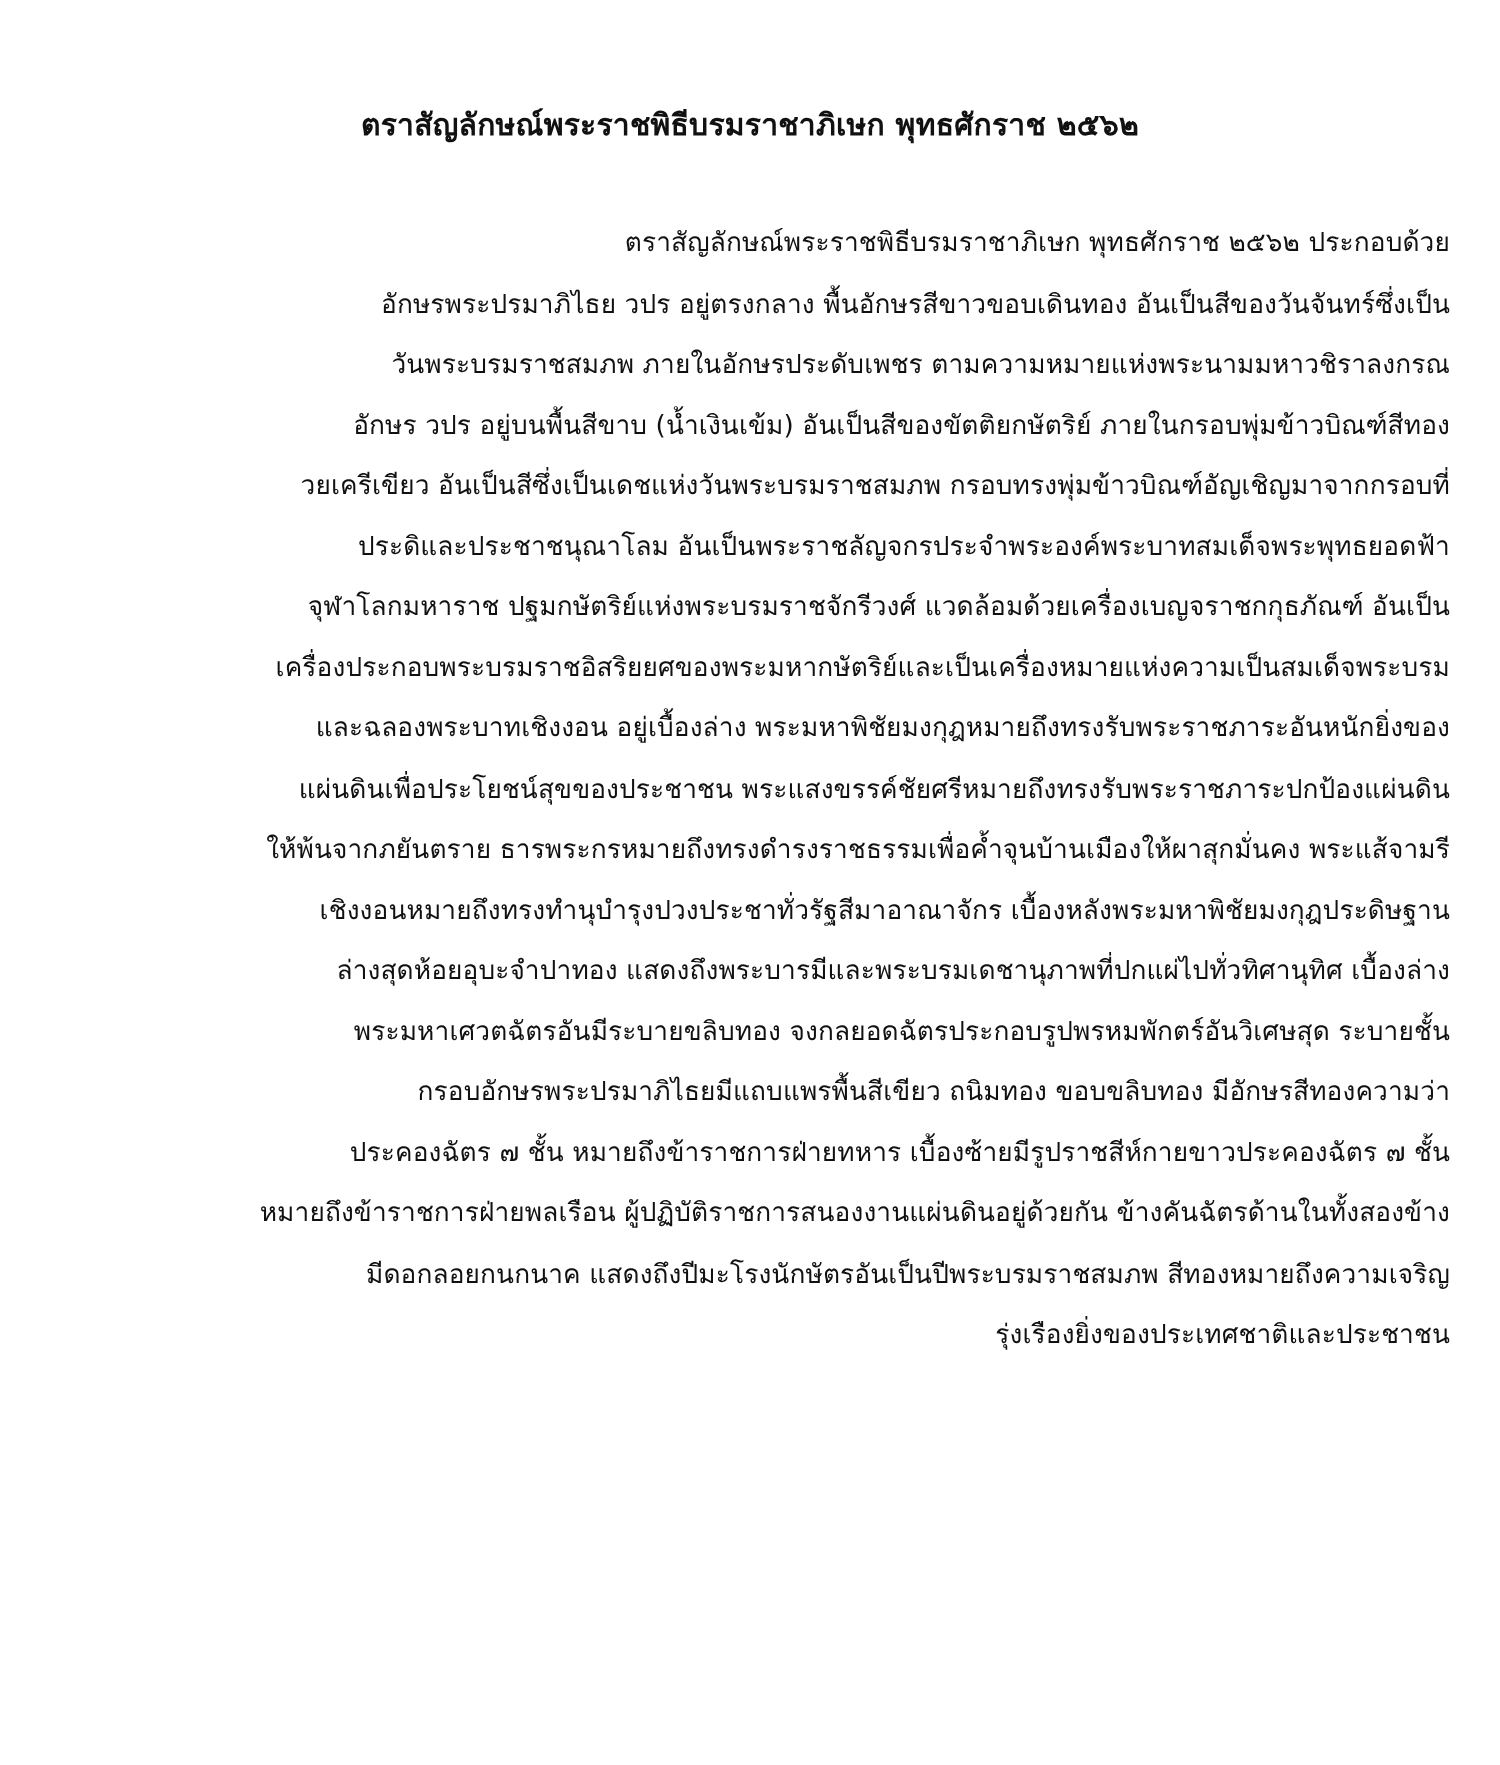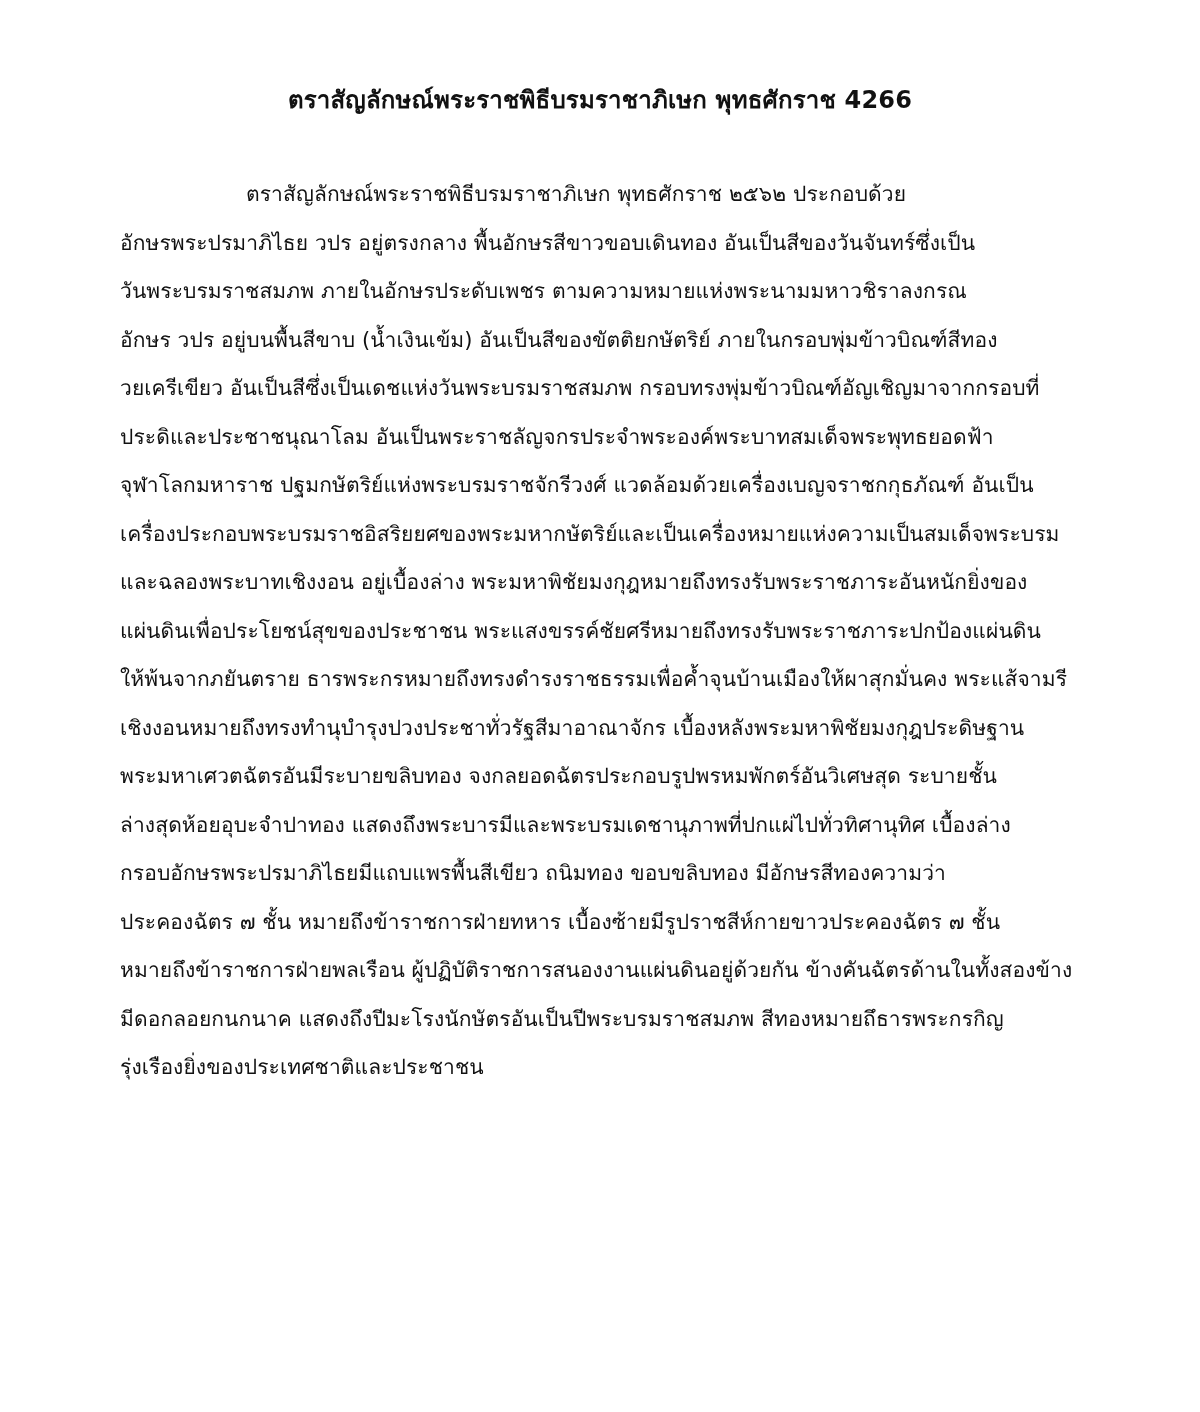--- a/index.html
+++ b/index.html
@@ -39,47 +39,47 @@
       top: 170px;
       left: 120px;
       width: 1040px;
     }
     .line {
       display: block;
       height: 48.5px;
       line-height: 48.5px;
       font-size: 21px;
       white-space: nowrap;
-      text-align: left;
+      text-align: right;
       letter-spacing: 0.1px;
     }
     .line.first {
       padding-left: 126px;
     }
   </style>
 </head>
 <body>
 
 <div class="page">
-  <div class="title">ตราสัญลักษณ์พระราชพิธีบรมราชาภิเษก  พุทธศักราช  4266</div>
+  <div class="title">ตราสัญลักษณ์พระราชพิธีบรมราชาภิเษก  พุทธศักราช  ๒๕๖๒</div>
 
   <div class="body-text">
     <span class="line first">ตราสัญลักษณ์พระราชพิธีบรมราชาภิเษก  พุทธศักราช  ๒๕๖๒  ประกอบด้วย</span>
     <span class="line">อักษรพระปรมาภิไธย  วปร  อยู่ตรงกลาง  พื้นอักษรสีขาวขอบเดินทอง  อันเป็นสีของวันจันทร์ซึ่งเป็น</span>
     <span class="line">วันพระบรมราชสมภพ  ภายในอักษรประดับเพชร  ตามความหมายแห่งพระนามมหาวชิราลงกรณ</span>
     <span class="line">อักษร  วปร  อยู่บนพื้นสีขาบ  (น้ำเงินเข้ม)  อันเป็นสีของขัตติยกษัตริย์  ภายในกรอบพุ่มข้าวบิณฑ์สีทอง</span>
     <span class="line">วยเครีเขียว  อันเป็นสีซึ่งเป็นเดชแห่งวันพระบรมราชสมภพ  กรอบทรงพุ่มข้าวบิณฑ์อัญเชิญมาจากกรอบที่</span>
     <span class="line">ประดิและประชาชนุณาโลม  อันเป็นพระราชลัญจกรประจำพระองค์พระบาทสมเด็จพระพุทธยอดฟ้า</span>
     <span class="line">จุฬาโลกมหาราช  ปฐมกษัตริย์แห่งพระบรมราชจักรีวงศ์  แวดล้อมด้วยเครื่องเบญจราชกกุธภัณฑ์  อันเป็น</span>
     <span class="line">เครื่องประกอบพระบรมราชอิสริยยศของพระมหากษัตริย์และเป็นเครื่องหมายแห่งความเป็นสมเด็จพระบรม</span>
     <span class="line">และฉลองพระบาทเชิงงอน  อยู่เบื้องล่าง   พระมหาพิชัยมงกุฎหมายถึงทรงรับพระราชภาระอันหนักยิ่งของ</span>
     <span class="line">แผ่นดินเพื่อประโยชน์สุขของประชาชน  พระแสงขรรค์ชัยศรีหมายถึงทรงรับพระราชภาระปกป้องแผ่นดิน</span>
     <span class="line">ให้พ้นจากภยันตราย  ธารพระกรหมายถึงทรงดำรงราชธรรมเพื่อค้ำจุนบ้านเมืองให้ผาสุกมั่นคง  พระแส้จามรี</span>
     <span class="line">เชิงงอนหมายถึงทรงทำนุบำรุงปวงประชาทั่วรัฐสีมาอาณาจักร   เบื้องหลังพระมหาพิชัยมงกุฎประดิษฐาน</span>
+    <span class="line">ล่างสุดห้อยอุบะจำปาทอง  แสดงถึงพระบารมีและพระบรมเดชานุภาพที่ปกแผ่ไปทั่วทิศานุทิศ   เบื้องล่าง</span>
     <span class="line">พระมหาเศวตฉัตรอันมีระบายขลิบทอง  จงกลยอดฉัตรประกอบรูปพรหมพักตร์อันวิเศษสุด  ระบายชั้น</span>
-    <span class="line">ล่างสุดห้อยอุบะจำปาทอง  แสดงถึงพระบารมีและพระบรมเดชานุภาพที่ปกแผ่ไปทั่วทิศานุทิศ   เบื้องล่าง</span>
     <span class="line">กรอบอักษรพระปรมาภิไธยมีแถบแพรพื้นสีเขียว  ถนิมทอง  ขอบขลิบทอง  มีอักษรสีทองความว่า</span>
     <span class="line">ประคองฉัตร  ๗  ชั้น  หมายถึงข้าราชการฝ่ายทหาร  เบื้องซ้ายมีรูปราชสีห์กายขาวประคองฉัตร  ๗  ชั้น</span>
     <span class="line">หมายถึงข้าราชการฝ่ายพลเรือน  ผู้ปฏิบัติราชการสนองงานแผ่นดินอยู่ด้วยกัน   ข้างคันฉัตรด้านในทั้งสองข้าง</span>
-    <span class="line">มีดอกลอยกนกนาค  แสดงถึงปีมะโรงนักษัตรอันเป็นปีพระบรมราชสมภพ  สีทองหมายถึธารพระกรกิญ</span>
+    <span class="line">มีดอกลอยกนกนาค  แสดงถึงปีมะโรงนักษัตรอันเป็นปีพระบรมราชสมภพ  สีทองหมายถึงความเจริญ</span>
     <span class="line">รุ่งเรืองยิ่งของประเทศชาติและประชาชน</span>
   </div>
 </div>
 
 </body></html>

